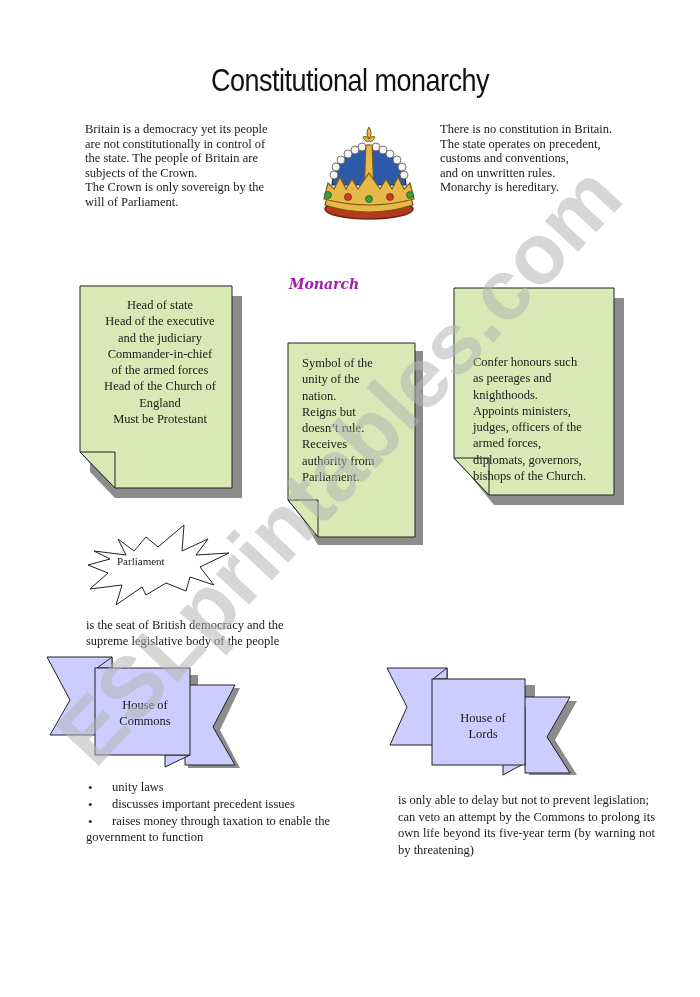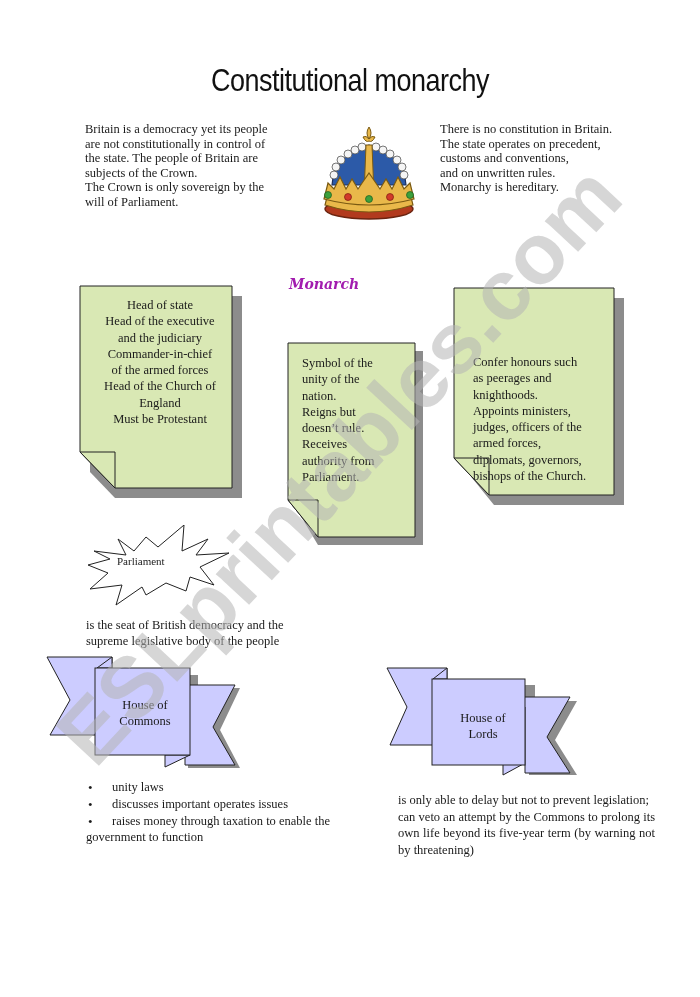--- a/index.html
+++ b/index.html
@@ -177,21 +177,21 @@
     <polygon points="120,32 185,32 162,72 185,108 140,108 140,42" fill="#ccccff" stroke="#222" stroke-width="1"></polygon>
     <polygon points="118,98 140,98 118,110" fill="#ccccff" stroke="#222" stroke-width="1"></polygon>
     <rect x="47" y="14" width="93" height="86" fill="#ccccff" stroke="#222" stroke-width="1"></rect>
   </svg>
   <div class="ribbon-label">House of
 Lords</div>
 </div>
 
 <ul class="abs bullets">
   <li>unity laws</li>
-  <li>discusses important operates issues</li>
+  <li>discusses important precedent issues</li>
   <li>raises money through taxation to enable the</li>
 </ul>
 <div class="abs" style="left:86px; top:830px; font-size:12.5px;">government to function</div>
 
 <div class="abs lords-desc">is only able to delay but not to prevent legislation;
 can veto an attempt by the Commons to prolong its own life beyond its five-year term (by warning not by threatening)</div>
 
 <svg class="abs watermark" width="700" height="997" viewBox="0 0 700 997">
   <text x="0" y="0" transform="translate(95,770) rotate(-47)" font-family="Liberation Sans, sans-serif" font-weight="bold" font-size="86" fill="#b4b4b4" fill-opacity="0.55">ESLprintables.com</text>
 </svg>

